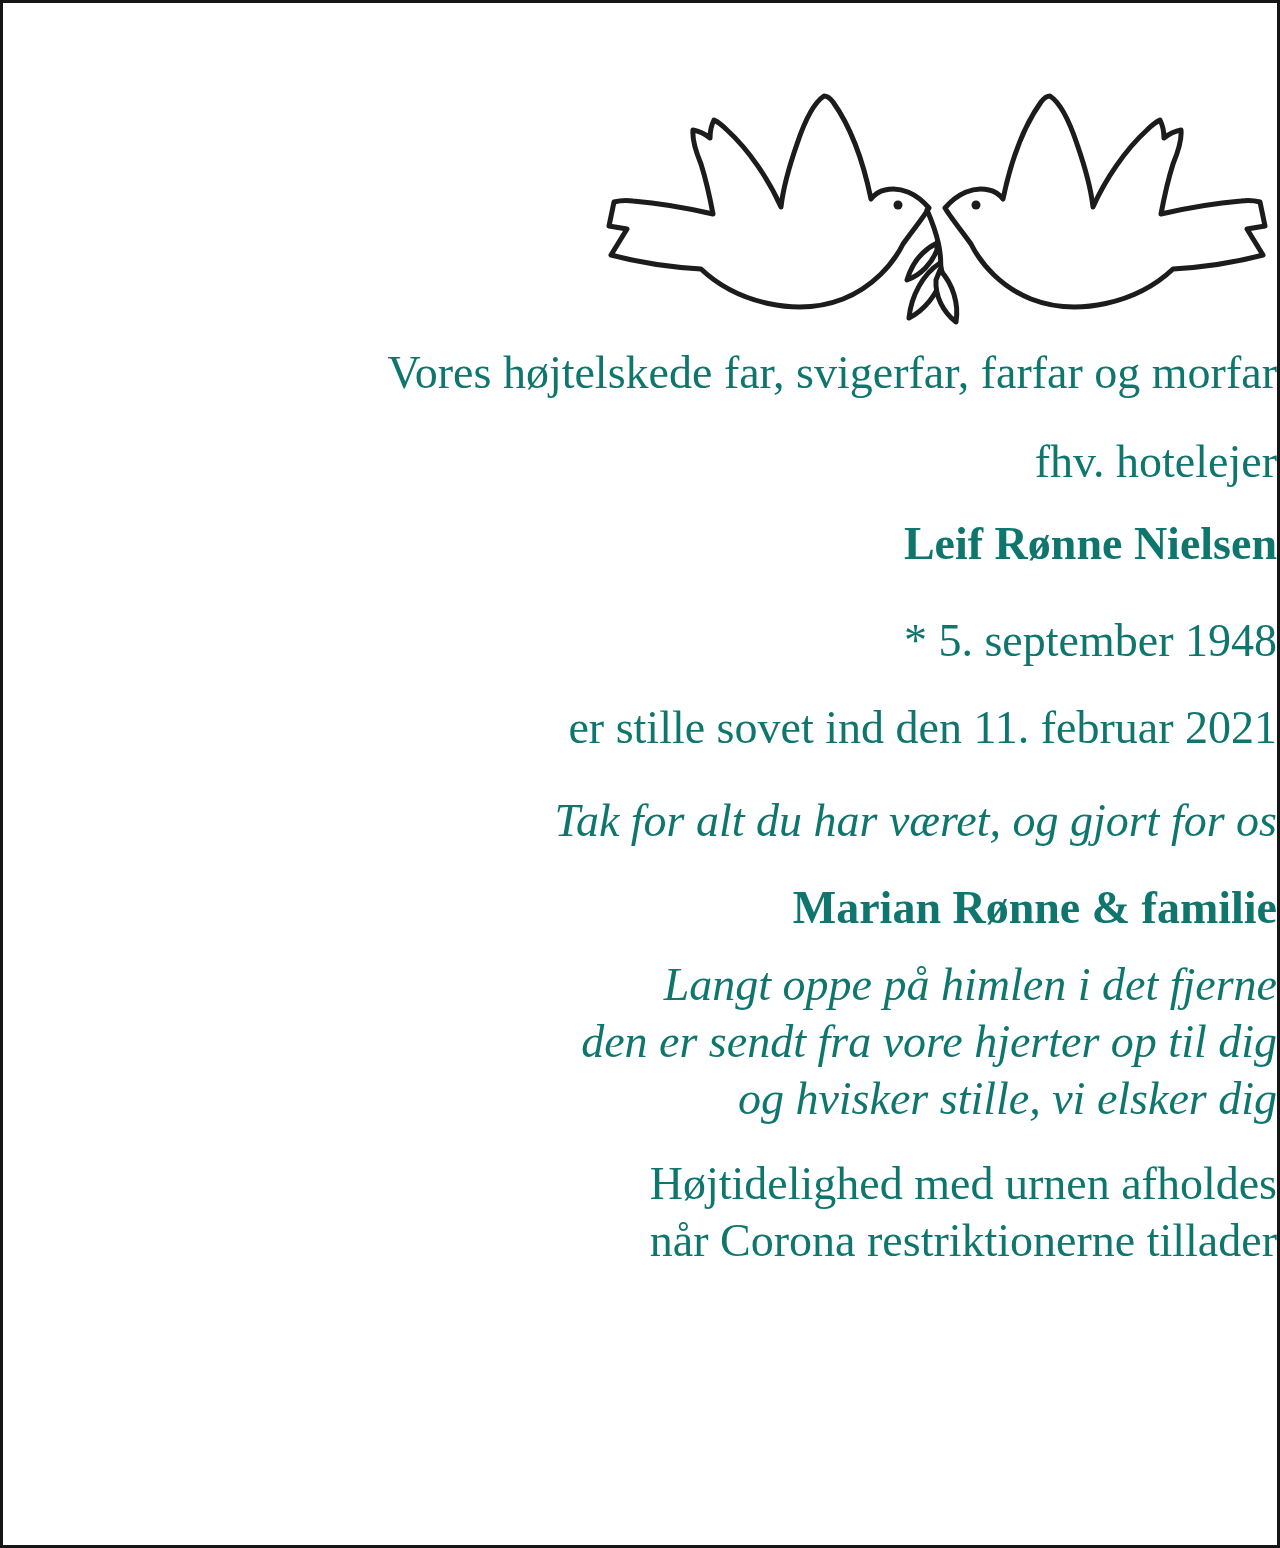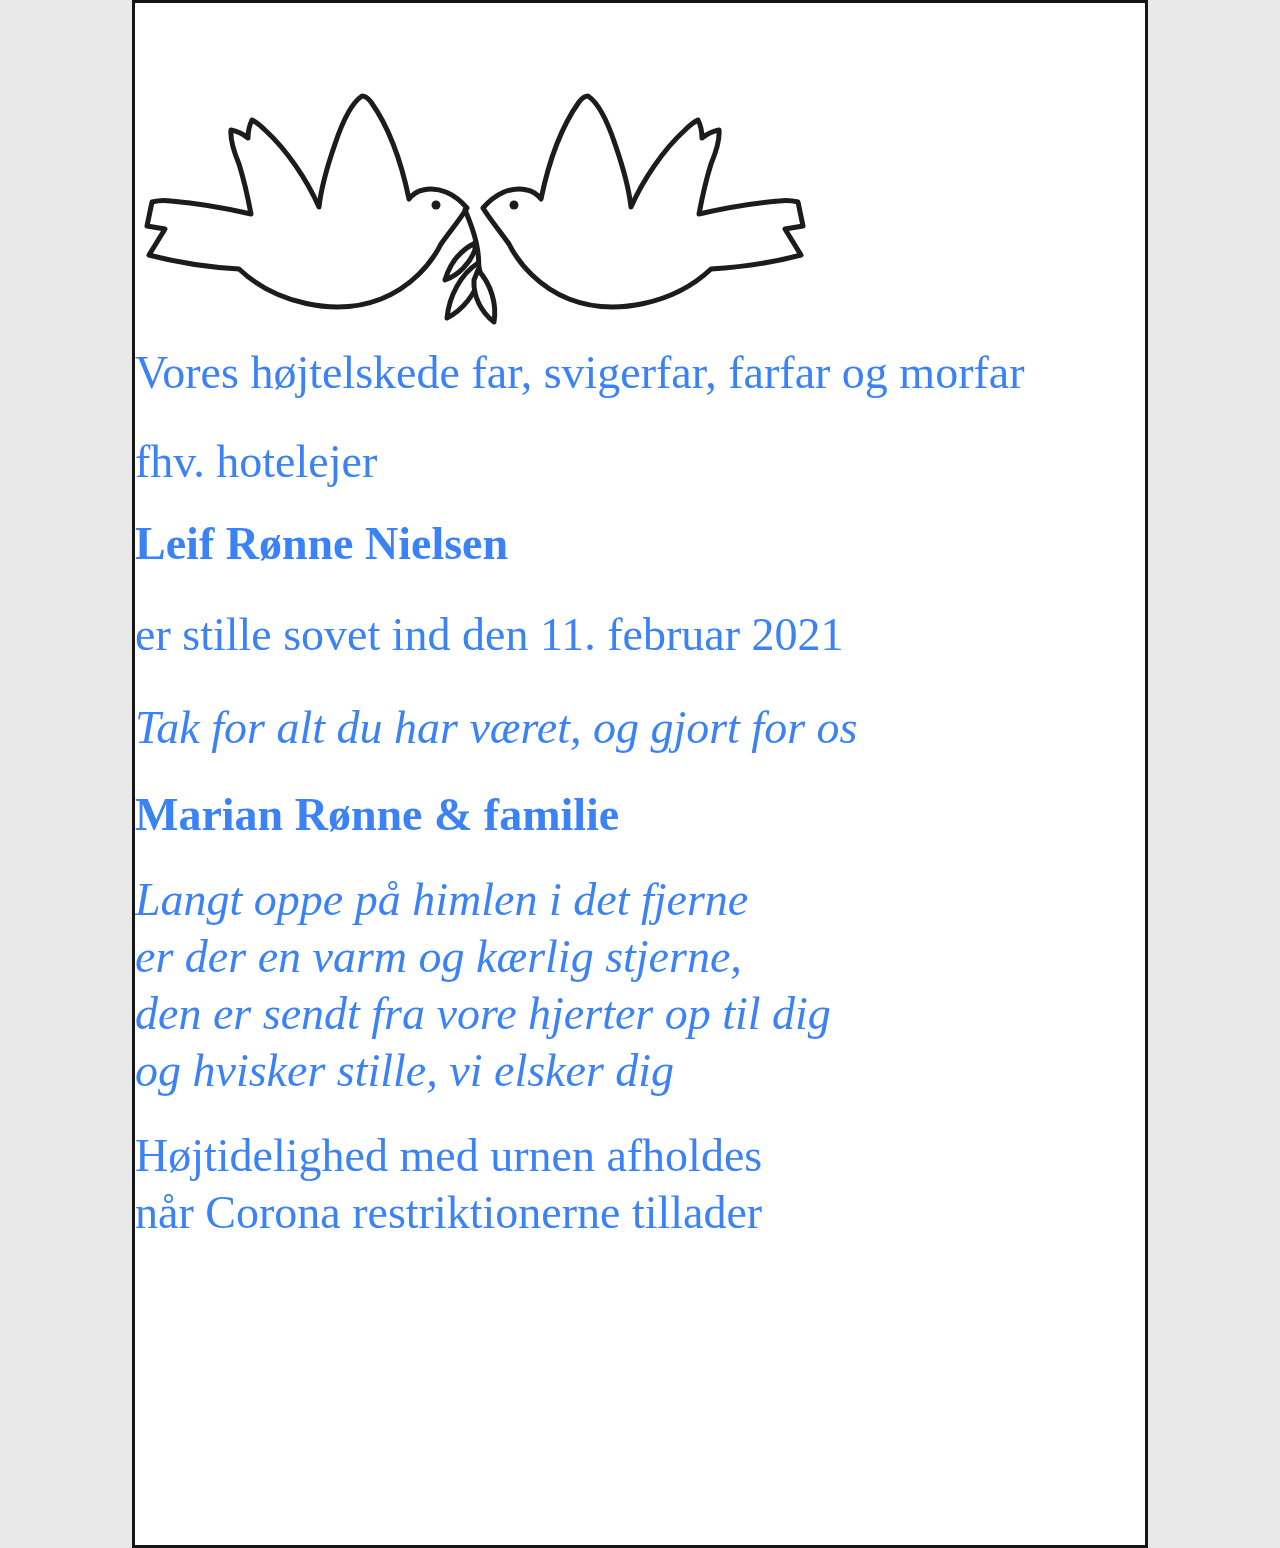--- a/index.html
+++ b/index.html
@@ -1,39 +1,39 @@
 <!DOCTYPE html>
 <html lang="da"><head>
 <meta charset="utf-8">
 <style>
   html, body { margin: 0; padding: 0; background: #e9e9e9; }
   .page {
     position: relative;
-    width: 1016px;
+    width: 1280px;
     height: 1548px;
     box-sizing: border-box;
     margin: 0 auto;
     background: #ffffff;
     border: 3px solid #161616;
     font-family: "Liberation Serif", "DejaVu Serif", serif;
-    color: #3b82f6;
-    text-align: left;
+    color: #0f766e;
+    text-align: right;
     overflow: hidden;
   }
   .doves-wrap { margin-top: 55px; }
   .doves-wrap svg { display: inline-block; }
   .line { font-size: 46px; line-height: 57px; white-space: nowrap; }
   .intro       { margin-top: 10px; }
   .profession  { margin-top: 32px; }
   .name        { margin-top: 22px; font-size: 46px; line-height: 64px; font-weight: bold; }
   .birth       { margin-top: 36px; }
   .death       { margin-top: 30px; }
   .verse-1     { margin-top: 36px; font-style: italic; }
   .family      { margin-top: 30px; font-weight: bold; font-size: 47px; }
-  .verse-2     { margin-top: 28px; font-style: italic; }
+  .verse-2     { margin-top: 20px; font-style: italic; }
   .final-info  { margin-top: 28px; }
 </style>
 </head>
 <body>
 
 <div class="page">
 
   <div class="doves-wrap">
     <svg width="680" height="272" viewBox="0 0 680 272" fill="none" xmlns="http://www.w3.org/2000/svg">
       <g id="dove" stroke="#1c1c1c" stroke-width="5" stroke-linejoin="round" stroke-linecap="round">
@@ -69,34 +69,34 @@
       </g>
     </svg>
   </div>
 
   <div class="line intro">Vores højtelskede far, svigerfar, farfar og morfar</div>
 
   <div class="line profession">fhv. hotelejer</div>
 
   <div class="line name">Leif Rønne Nielsen</div>
 
+  <div class="line birth">* 5. september 1948</div>
 
   <div class="line death">er stille sovet ind den 11. februar 2021</div>
 
   <div class="verse-1">
     <div class="line">Tak for alt du har været, og gjort for os</div>
   </div>
 
   <div class="family">
     <div class="line">Marian Rønne &amp; familie</div>
   </div>
 
   <div class="verse-2">
     <div class="line">Langt oppe på himlen i det fjerne</div>
-    <div class="line">er der en varm og kærlig stjerne,</div>
     <div class="line">den er sendt fra vore hjerter op til dig</div>
     <div class="line">og hvisker stille, vi elsker dig</div>
   </div>
 
   <div class="final-info">
     <div class="line">Højtidelighed med urnen afholdes</div>
     <div class="line">når Corona restriktionerne tillader</div>
   </div>
 
 </div>

